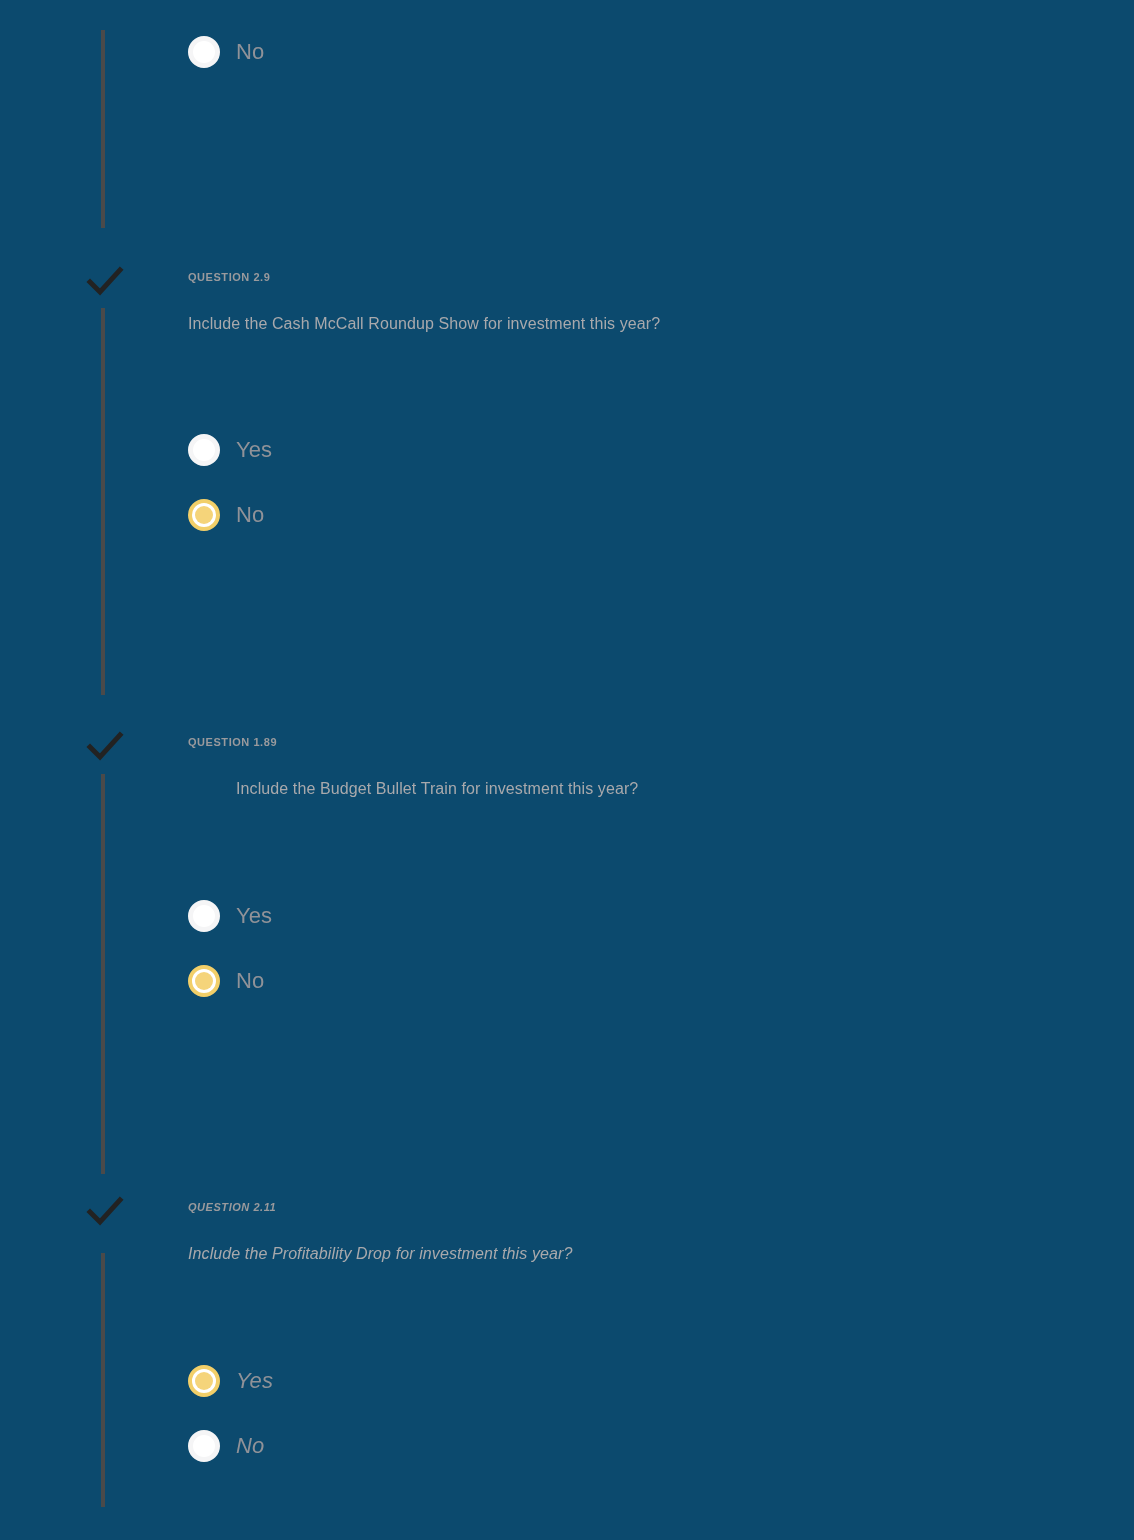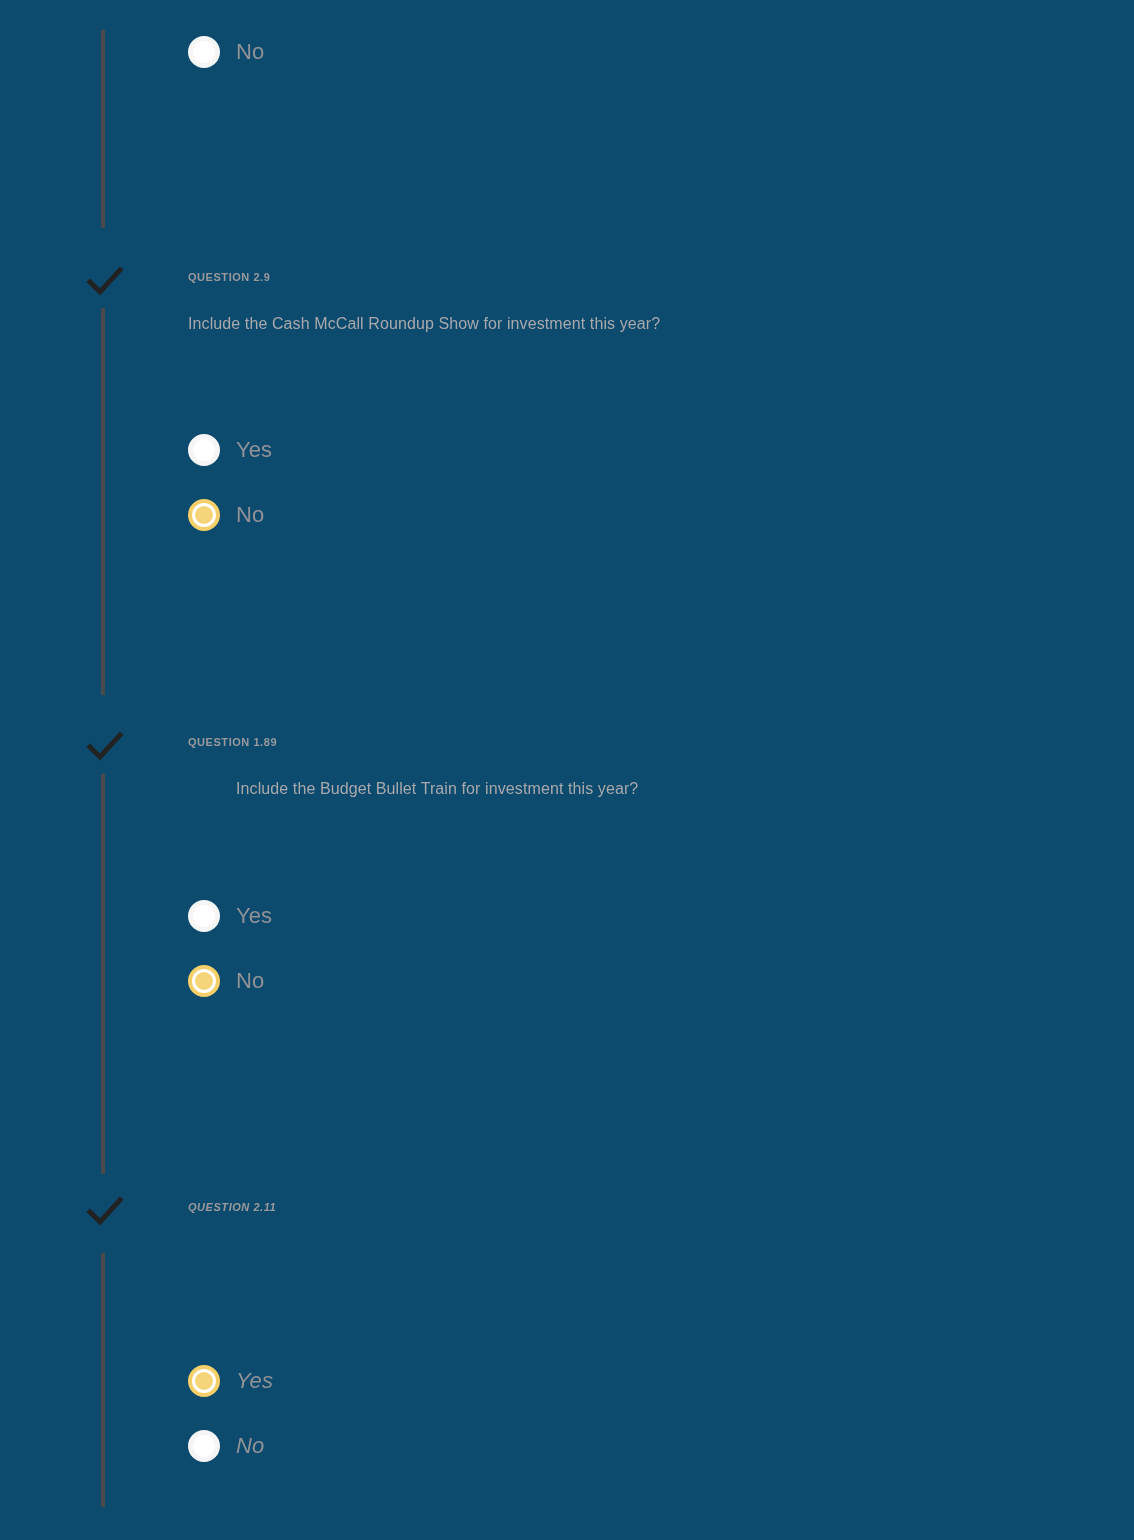--- a/index.html
+++ b/index.html
@@ -166,20 +166,21 @@
 
   <div class="q-block" style="top:1192px;font-style:italic;">
     <div class="q-header">
       <span class="check-icon">
         <svg width="40" height="40" viewBox="0 0 40 40">
           <polyline points="5,20 15,30 35,8" fill="none" stroke="#222222" stroke-width="5" stroke-linecap="square" stroke-linejoin="miter"></polyline>
         </svg>
       </span>
       <span class="q-label">QUESTION 2.11</span>
     </div>
+    <div class="q-text" style="top:53px;">Include the Profitability Drop for investment this year?</div>
     <div class="option" style="top:172px;">
       <span class="radio on"></span>
       <span class="opt-label">Yes</span>
     </div>
     <div class="option" style="top:237px;">
       <span class="radio off"></span>
       <span class="opt-label">No</span>
     </div>
   </div>
 

